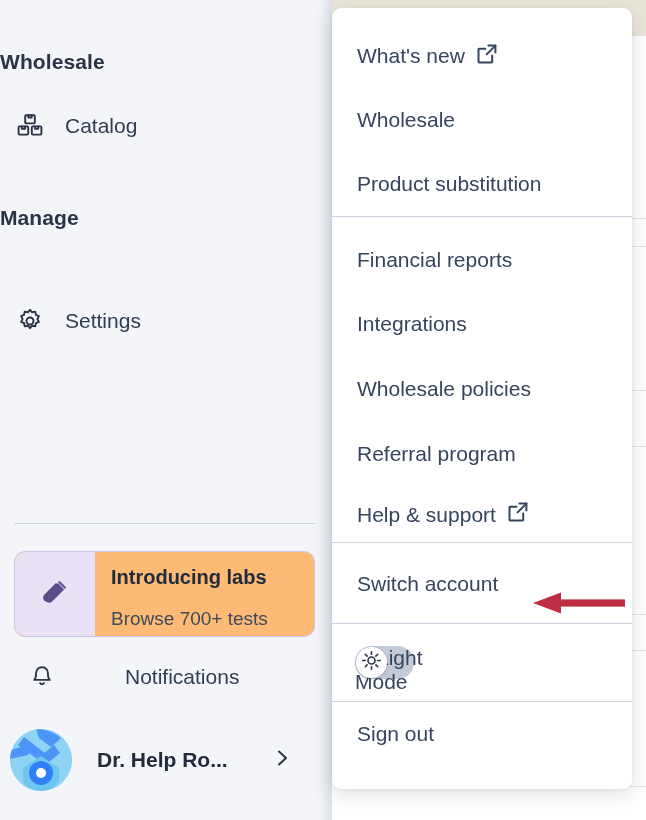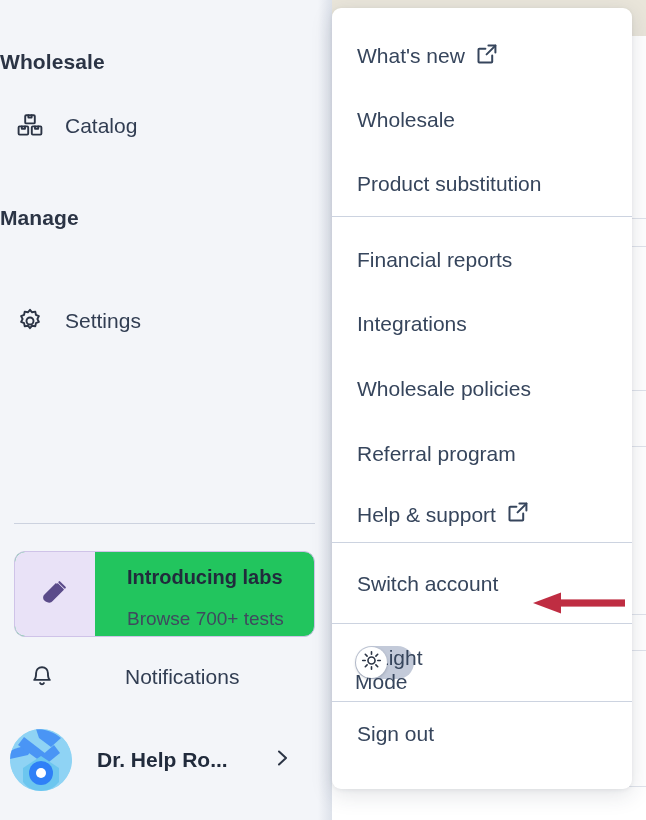--- a/index.html
+++ b/index.html
@@ -65,22 +65,22 @@
   .sb-divider {
     position: absolute; left: 14px; width: 301px; height: 1px;
     background: #ccd2df;
   }
 
   
   .labs-card {
     position: absolute; left: 14px; top: 551px;
     width: 301px; height: 86px;
     border: 1px solid #cfc3e8; border-radius: 11px;
-    background: #22c55e; overflow: hidden;
-    display: flex; align-items: stretch; cursor: pointer; gap: 16px;
+    background: #fdba74; overflow: hidden;
+    display: flex; align-items: stretch; cursor: pointer;
   }
   .labs-icon-wrap {
     width: 80px; background: #e9e2f7;
     display: flex; align-items: center; justify-content: center;
     flex: none;
   }
   .labs-text { padding: 13px 0 0 16px; }
   .labs-title { font-size: 20px; font-weight: bold; color: #212b3c; line-height: 1.25; }
   .labs-sub { font-size: 19px; color: #3f4a5e; line-height: 1.3; margin-top: 17px; }
 

